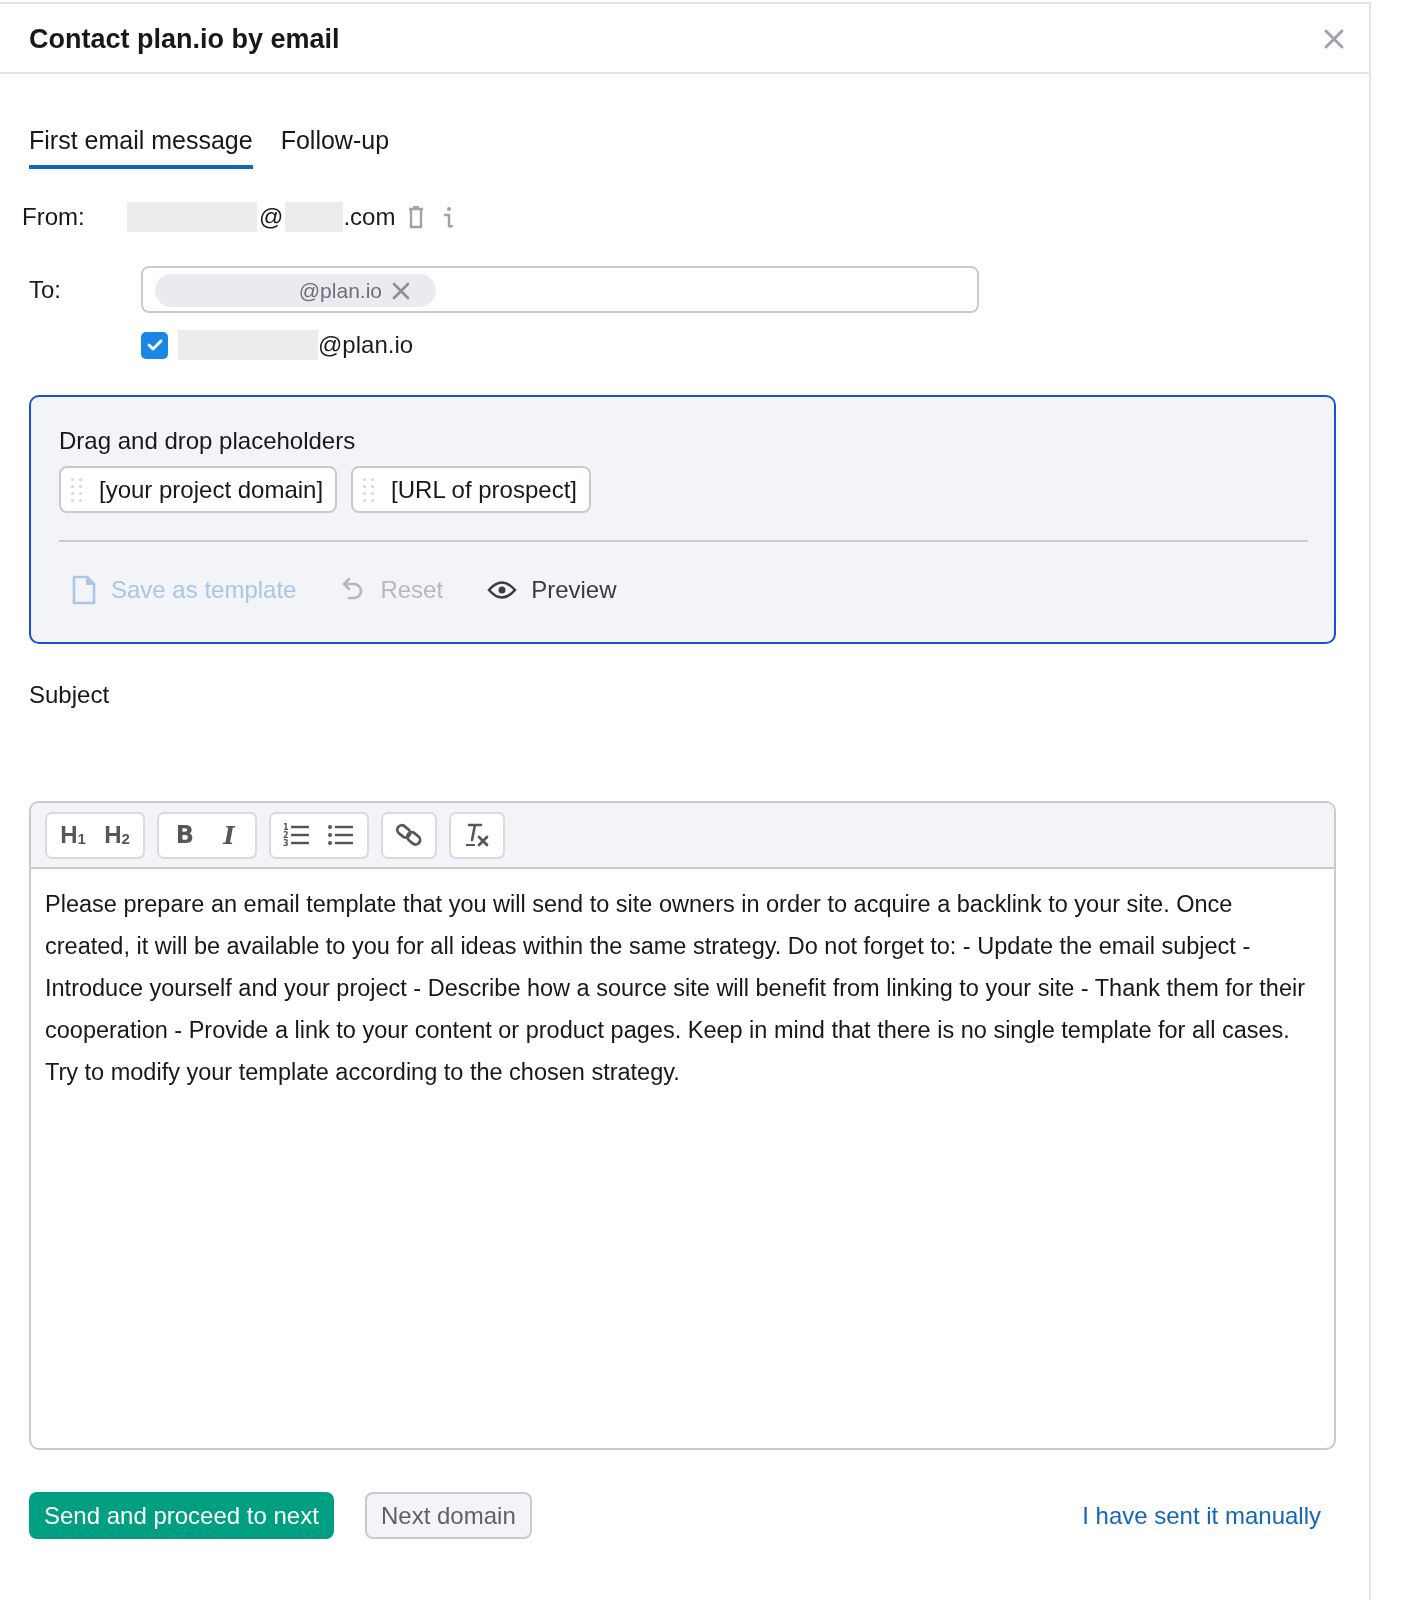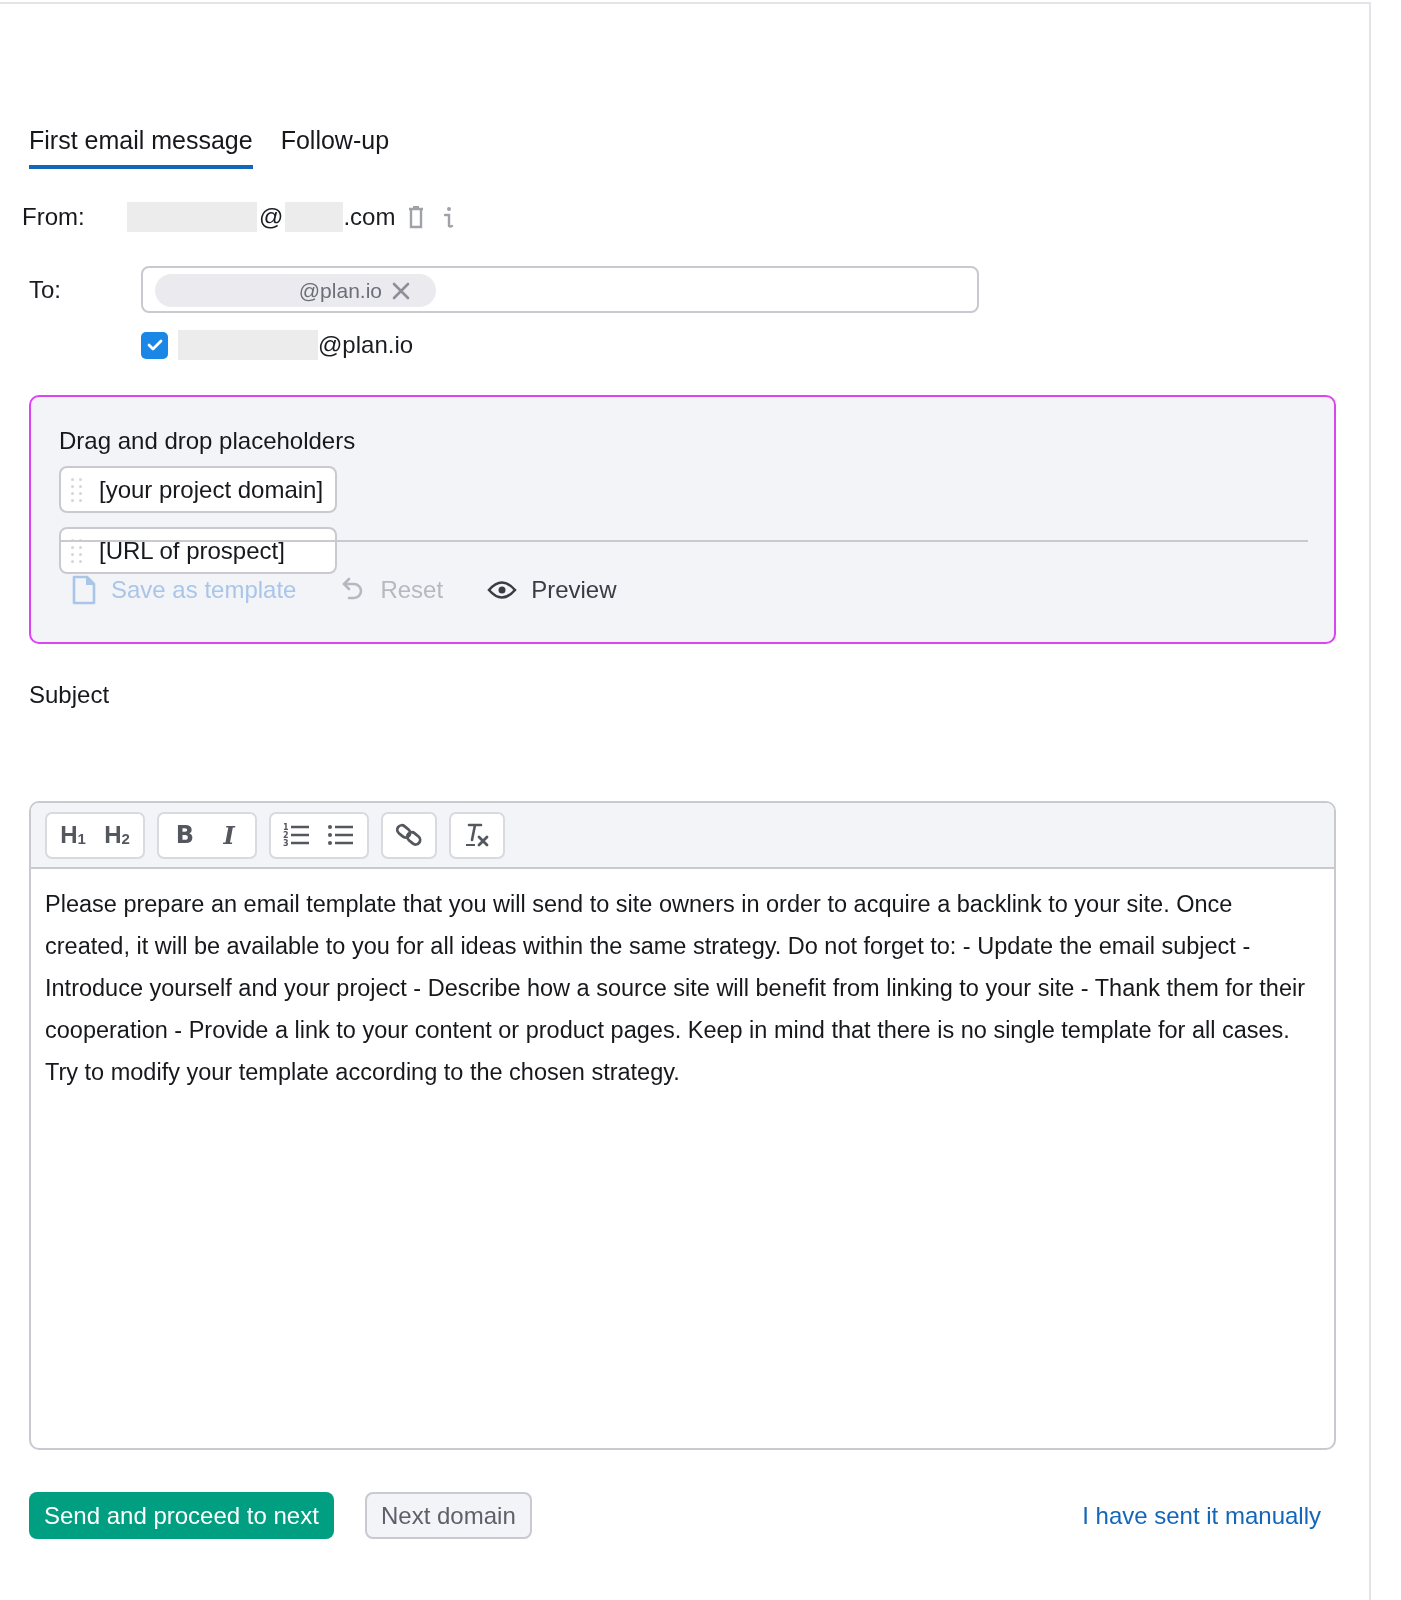--- a/index.html
+++ b/index.html
@@ -36,24 +36,24 @@
     position: absolute; left: 12px; top: 6px; width: 281px; height: 33px; border-radius: 17px;
     background: #ebebef; display: flex; align-items: center; justify-content: flex-end; padding-right: 26px;
     font-size: 21px; color: #6c6e79;
   }
   .chip-x { margin-left: 10px; cursor: pointer; }
   .check-row { position: absolute; left: 112px; top: 64px; display: flex; align-items: center; }
   .checkbox { width: 27px; height: 27px; border-radius: 5px; background: #1a86e6; display: flex; align-items: center; justify-content: center; cursor: pointer; }
 
   .ph-box {
     position: absolute; left: 29px; top: 391px; width: 1307px; height: 249px;
-    background: #f3f4f8; border: 2px solid #d946ef; border-radius: 10px;
+    background: #f3f4f8; border: 2px solid #1d4ed8; border-radius: 10px;
   }
   .ph-title { position: absolute; left: 28px; top: 30px; font-size: 24px; color: #17181c; }
-  .ph-chips { position: absolute; left: 28px; top: 69px; display: flex; gap: 14px; flex-direction: column; }
+  .ph-chips { position: absolute; left: 28px; top: 69px; display: flex; gap: 14px; }
   .ph-chip {
     height: 47px; border: 2px solid #c9cacf; border-radius: 8px; background: #fff;
     display: flex; align-items: center; padding: 0 12px 0 10px; font-size: 24px; color: #17181c; cursor: grab;
   }
   .grip { width: 14px; height: 38px; margin-right: 14px; display: grid; grid-template-columns: 3px 3px; column-gap: 5px; row-gap: 4px; align-content: center; }
   .grip span { width: 3px; height: 3px; background: #d5d6dc; border-radius: 50%; }
   .ph-divider { position: absolute; left: 28px; top: 143px; width: 1249px; height: 2px; background: #c9cacf; }
   .ph-actions { position: absolute; left: 40px; top: 178px; display: flex; align-items: center; gap: 44px; font-size: 24px; }
   .act { display: flex; align-items: center; gap: 14px; cursor: pointer; }
   .act.save { color: #a9c5e8; }
@@ -88,20 +88,28 @@
     position: absolute; left: 336px; top: 0; height: 47px; padding: 0 14px; background: #f3f4f8; color: #5d5f69;
     border: 2px solid #c9cacf; border-radius: 8px; font-size: 24px; font-family: "Liberation Sans", "DejaVu Sans", sans-serif; cursor: pointer;
   }
   .link-manual { position: absolute; right: 0; top: 10px; font-size: 24px; color: #1467b8; cursor: pointer; text-decoration: none; }
 </style>
 </head>
 <body>
 
 <div class="modal">
 
+  <div class="header">
+    <div class="title">Contact plan.io by email</div>
+    <div class="close-btn">
+      <svg width="30" height="30" viewBox="0 0 30 30">
+        <path d="M7 7 L23 23 M23 7 L7 23" stroke="#a0a2aa" stroke-width="3" stroke-linecap="round"></path>
+      </svg>
+    </div>
+  </div>
 
   <div class="tabs">
     <div class="tab active">First email message</div>
     <div class="tab">Follow-up</div>
   </div>
 
   <div class="from-row">
     <span class="label">From:</span>
     <span class="from-val">
       <span class="redact" style="width:130px;"></span>

